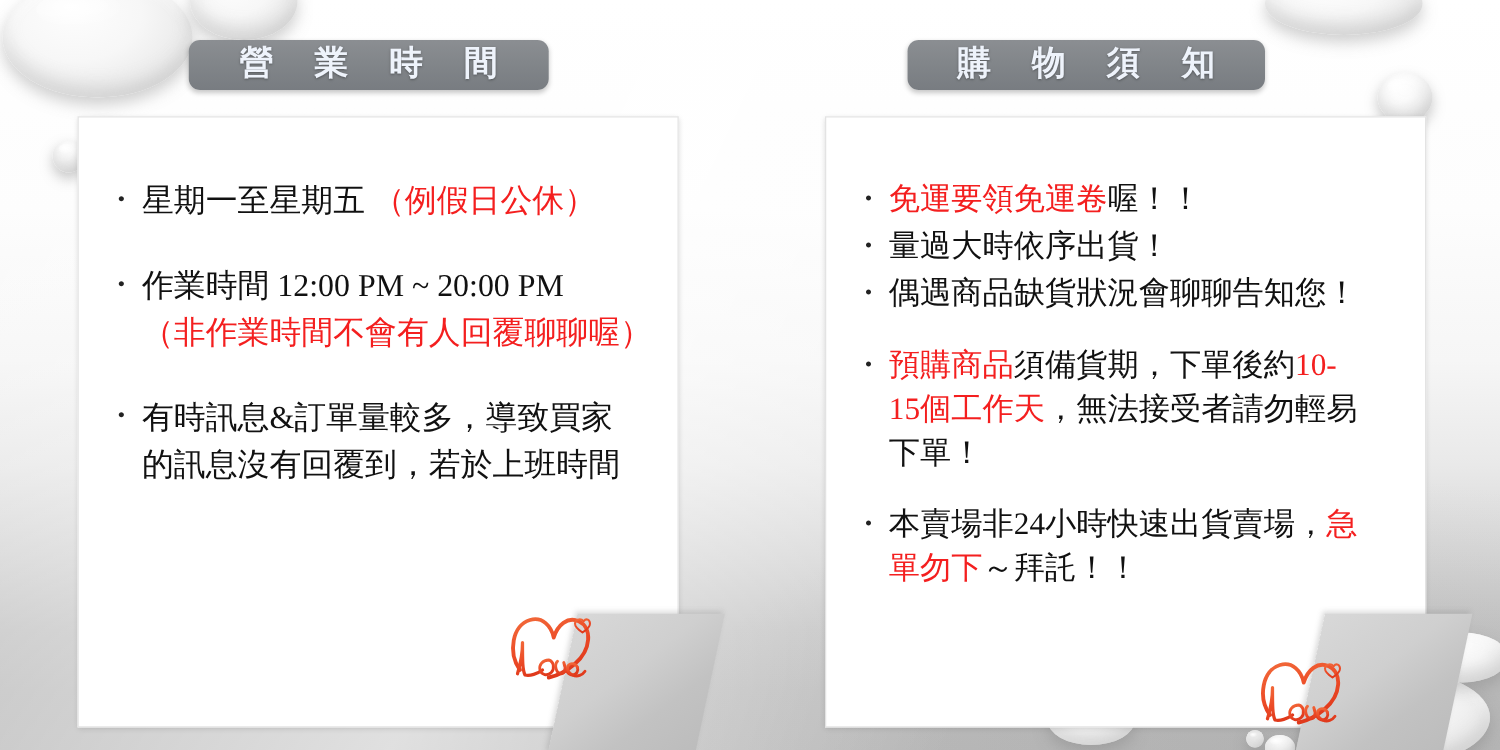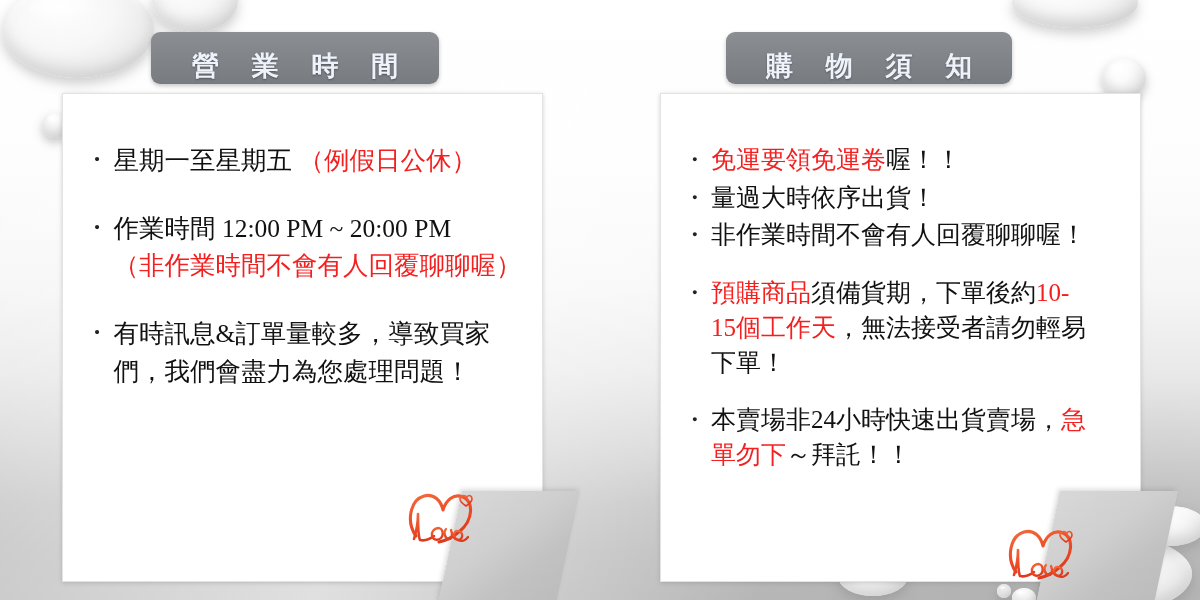--- a/index.html
+++ b/index.html
@@ -70,26 +70,26 @@
       radial-gradient(ellipse at 38% 30%, #fdfdfd 0%, #f7f7f7 40%, #ececec 66%, #dddddd 86%, #cfcfcf 100%);
     box-shadow:
       0 6px 12px rgba(120,120,120,0.35),
       inset 0 -8px 14px rgba(185,185,185,0.45),
       inset 2px 4px 10px rgba(255,255,255,0.9);
   }
 
   
   .section-header {
     position: absolute;
-    height: 52px;
+    height: 40px;
     border-radius: 9px;
     background: linear-gradient(to bottom, #8b8e92 0%, #82868a 45%, #787c81 100%);
     box-shadow: 0 2px 4px rgba(0,0,0,0.22);
     display: flex;
-    align-items: flex-end;
+    align-items: flex-start;
     justify-content: center;
     box-sizing: border-box;
   }
   .section-header .title {
     color: #eef3fb;
     font-size: 27px;
     font-weight: bold;
     letter-spacing: 13px;
     text-indent: 13px;
     white-space: nowrap;
@@ -202,21 +202,21 @@
         <span class="dot">・</span>
         <span class="txt">
           <span class="hang"><span>作業時間 12:00 PM ~ 20:00 PM</span></span>
           <span class="hang"><span class="red">（非作業時間不會有人回覆聊聊喔）</span></span>
         </span>
       </div>
       <div class="blk bullet-row" style="line-height: 1.48; margin-top: 30px;">
         <span class="dot">・</span>
         <span class="txt">
           <span class="hang"><span>有時訊息&amp;訂單量較多，導致買家</span></span>
-          <span class="hang"><span>們，我們會盡力為您處理問題！</span></span>
+          <span class="hang"><span>的訊息沒有回覆到，若於上班時間</span></span>
         </span>
       </div>
     </div>
 
   <svg class="love" style="left:400px; top:484px;" viewBox="0 0 86 66">
     <defs>
       <linearGradient id="lovegrad1" x1="0" y1="0" x2="0.4" y2="1">
         <stop offset="0%" stop-color="#f26a3a"></stop>
         <stop offset="55%" stop-color="#ec4b27"></stop>
         <stop offset="100%" stop-color="#e03a1c"></stop>
@@ -251,21 +251,21 @@
       </div>
       <div class="blk bullet-row" style="line-height: 1.4; margin-top: 2px;">
         <span class="dot">・</span>
         <span class="txt">
           <span class="hang"><span>量過大時依序出貨！</span></span>
         </span>
       </div>
       <div class="blk bullet-row" style="line-height: 1.4; margin-top: 2px;">
         <span class="dot">・</span>
         <span class="txt">
-          <span class="hang"><span>非作業時間不會有人回覆聊聊喔！</span></span>
+          <span class="hang"><span>偶遇商品缺貨狀況會聊聊告知您！</span></span>
         </span>
       </div>
       <div class="blk bullet-row" style="line-height: 1.4; margin-top: 22px;">
         <span class="dot">・</span>
         <span class="txt">
           <span class="hang"><span class="red">預購商品</span><span>須備貨期，下單後約</span><span class="red">10-</span></span>
           <span class="hang"><span class="red">15個工作天</span><span>，無法接受者請勿輕易</span></span>
           <span class="hang"><span>下單！</span></span>
         </span>
       </div>

